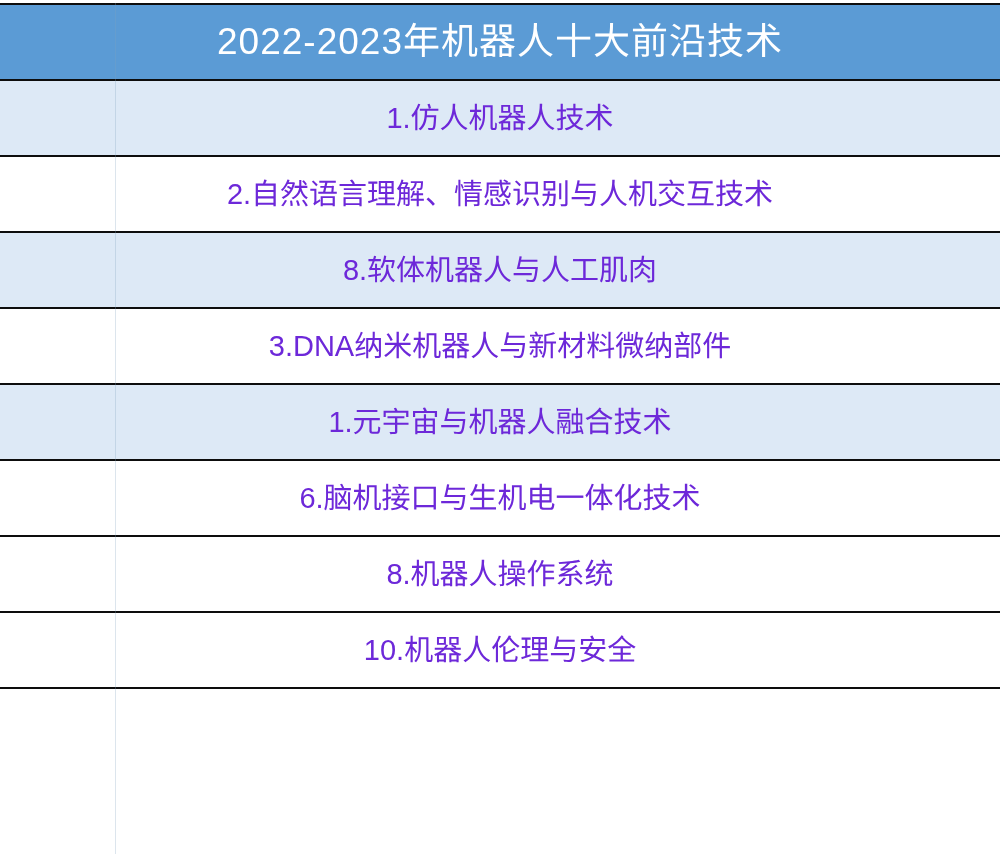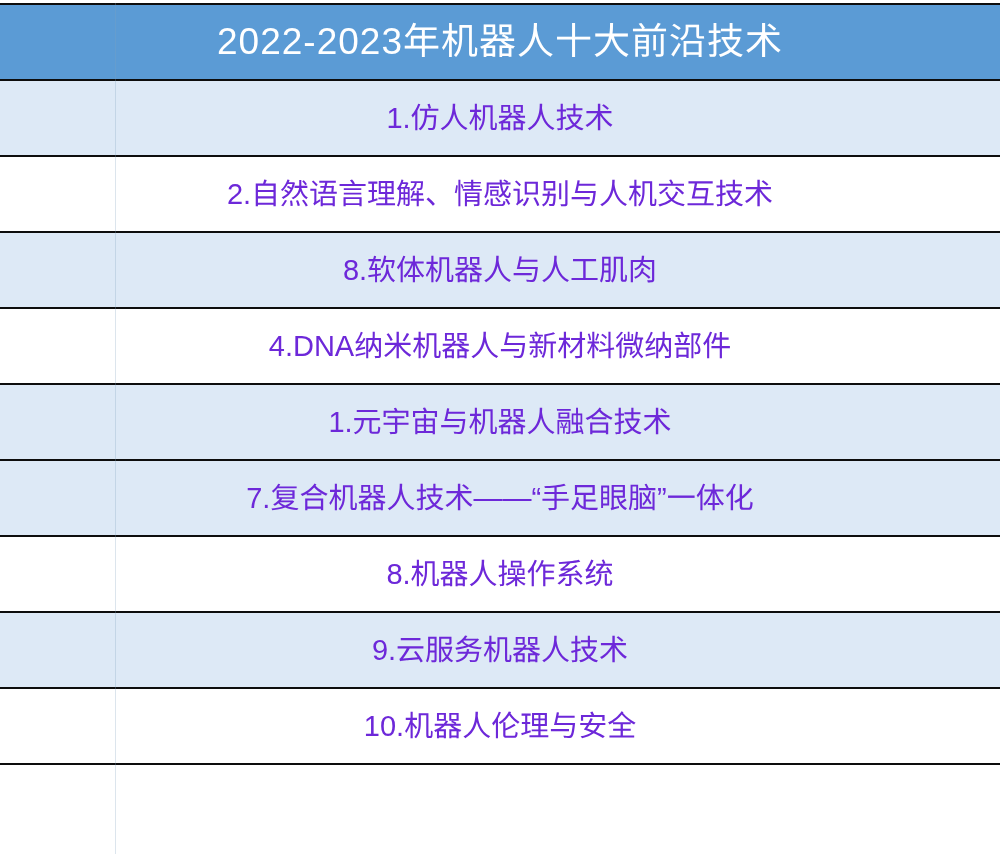--- a/index.html
+++ b/index.html
@@ -111,39 +111,36 @@
 
       <tr class="plain">
         <td class="item-cell">2.自然语言理解、情感识别与人机交互技术</td>
       </tr>
 
       <tr class="shaded">
         <td class="item-cell">8.软体机器人与人工肌肉</td>
       </tr>
 
       <tr class="plain">
-        <td class="item-cell">4.DNA纳米机器人与新材料微纳部件</td>
+        <td class="item-cell">3.DNA纳米机器人与新材料微纳部件</td>
       </tr>
 
       <tr class="shaded">
         <td class="item-cell">1.元宇宙与机器人融合技术</td>
       </tr>
 
+      <tr class="plain">
+        <td class="item-cell">6.脑机接口与生机电一体化技术</td>
+      </tr>
 
-      <tr class="shaded">
-        <td class="item-cell">7.复合机器人技术——“手足眼脑”一体化</td>
-      </tr>
 
       <tr class="plain">
         <td class="item-cell">8.机器人操作系统</td>
       </tr>
 
-      <tr class="shaded">
-        <td class="item-cell">9.云服务机器人技术</td>
-      </tr>
 
       <tr class="plain">
         <td class="item-cell">10.机器人伦理与安全</td>
       </tr>
 
     </tbody>
   </table>
 </div>
 
 </body></html>

